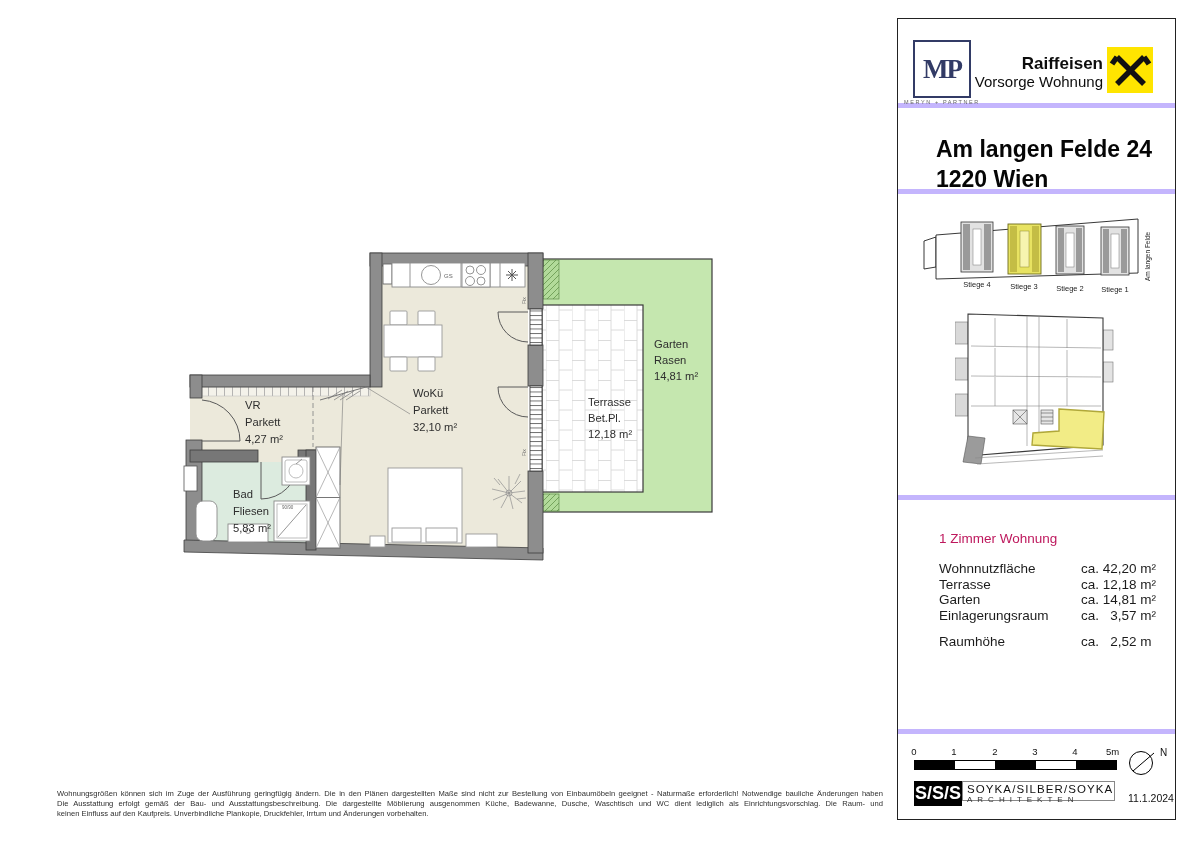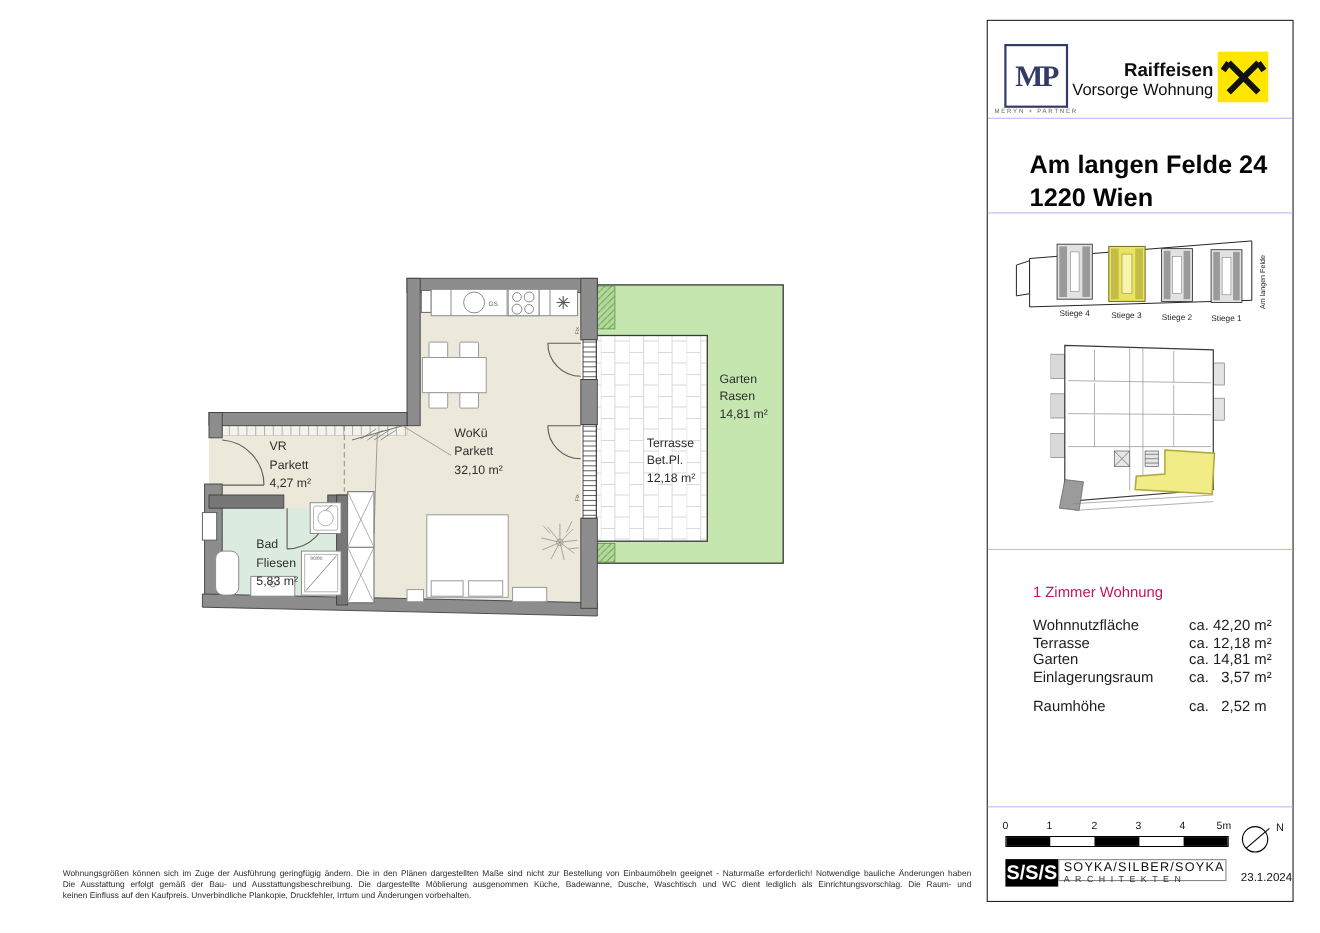--- a/index.html
+++ b/index.html
@@ -4,21 +4,21 @@
 <style>
   html,body{margin:0;padding:0;background:#f4f4f4;}
   .page{position:relative;width:1200px;height:848px;background:#ffffff;overflow:hidden;
         font-family:"Liberation Sans",sans-serif;color:#111;}
   svg{display:block;}
   .plan-svg{position:absolute;left:0;top:0;}
 
   
   .sidebar{position:absolute;left:897px;top:18px;width:279px;height:802px;
            border:1px solid #222;box-sizing:border-box;background:#fff;}
-  .sec{position:relative;box-sizing:border-box;border-bottom:1px solid #c4b5fd;}
+  .sec{position:relative;box-sizing:border-box;border-bottom:5px solid #c4b5fd;}
   .sec-logos{height:89px;}
   .sec-address{height:86px;}
   .sec-plans{height:306px;}
   .sec-info{height:234px;}
   .sec-footer{height:85px;border-bottom:none;}
 
   .mp-box{position:absolute;left:15px;top:21px;width:54px;height:54px;border:2px solid #323b66;
           display:flex;align-items:center;justify-content:center;}
   .mp-mono{font-family:"Liberation Serif",serif;font-weight:bold;font-size:27px;color:#323b66;letter-spacing:-2px;}
   .mp-cap{position:absolute;left:2px;top:80px;width:84px;text-align:center;font-size:5.5px;
@@ -423,16 +423,16 @@
       <svg class="north" width="36" height="36" viewBox="0 0 36 36">
         <circle cx="17" cy="19" r="11.5" fill="none" stroke="#000" stroke-width="1"></circle>
         <line x1="9" y1="27" x2="30" y2="9" stroke="#000" stroke-width="1"></line>
       </svg>
       <span class="north-n">N</span>
       <div class="arch-logo">S/S/S</div>
       <div class="arch-box">
         <div class="arch-name">SOYKA/SILBER/SOYKA</div>
         <div class="arch-sub">ARCHITEKTEN</div>
       </div>
-      <div class="arch-date">23.1.2024</div>
+      <div class="arch-date">11.1.2024</div>
     </div>
   </div>
 </div>
 
 </body></html>

